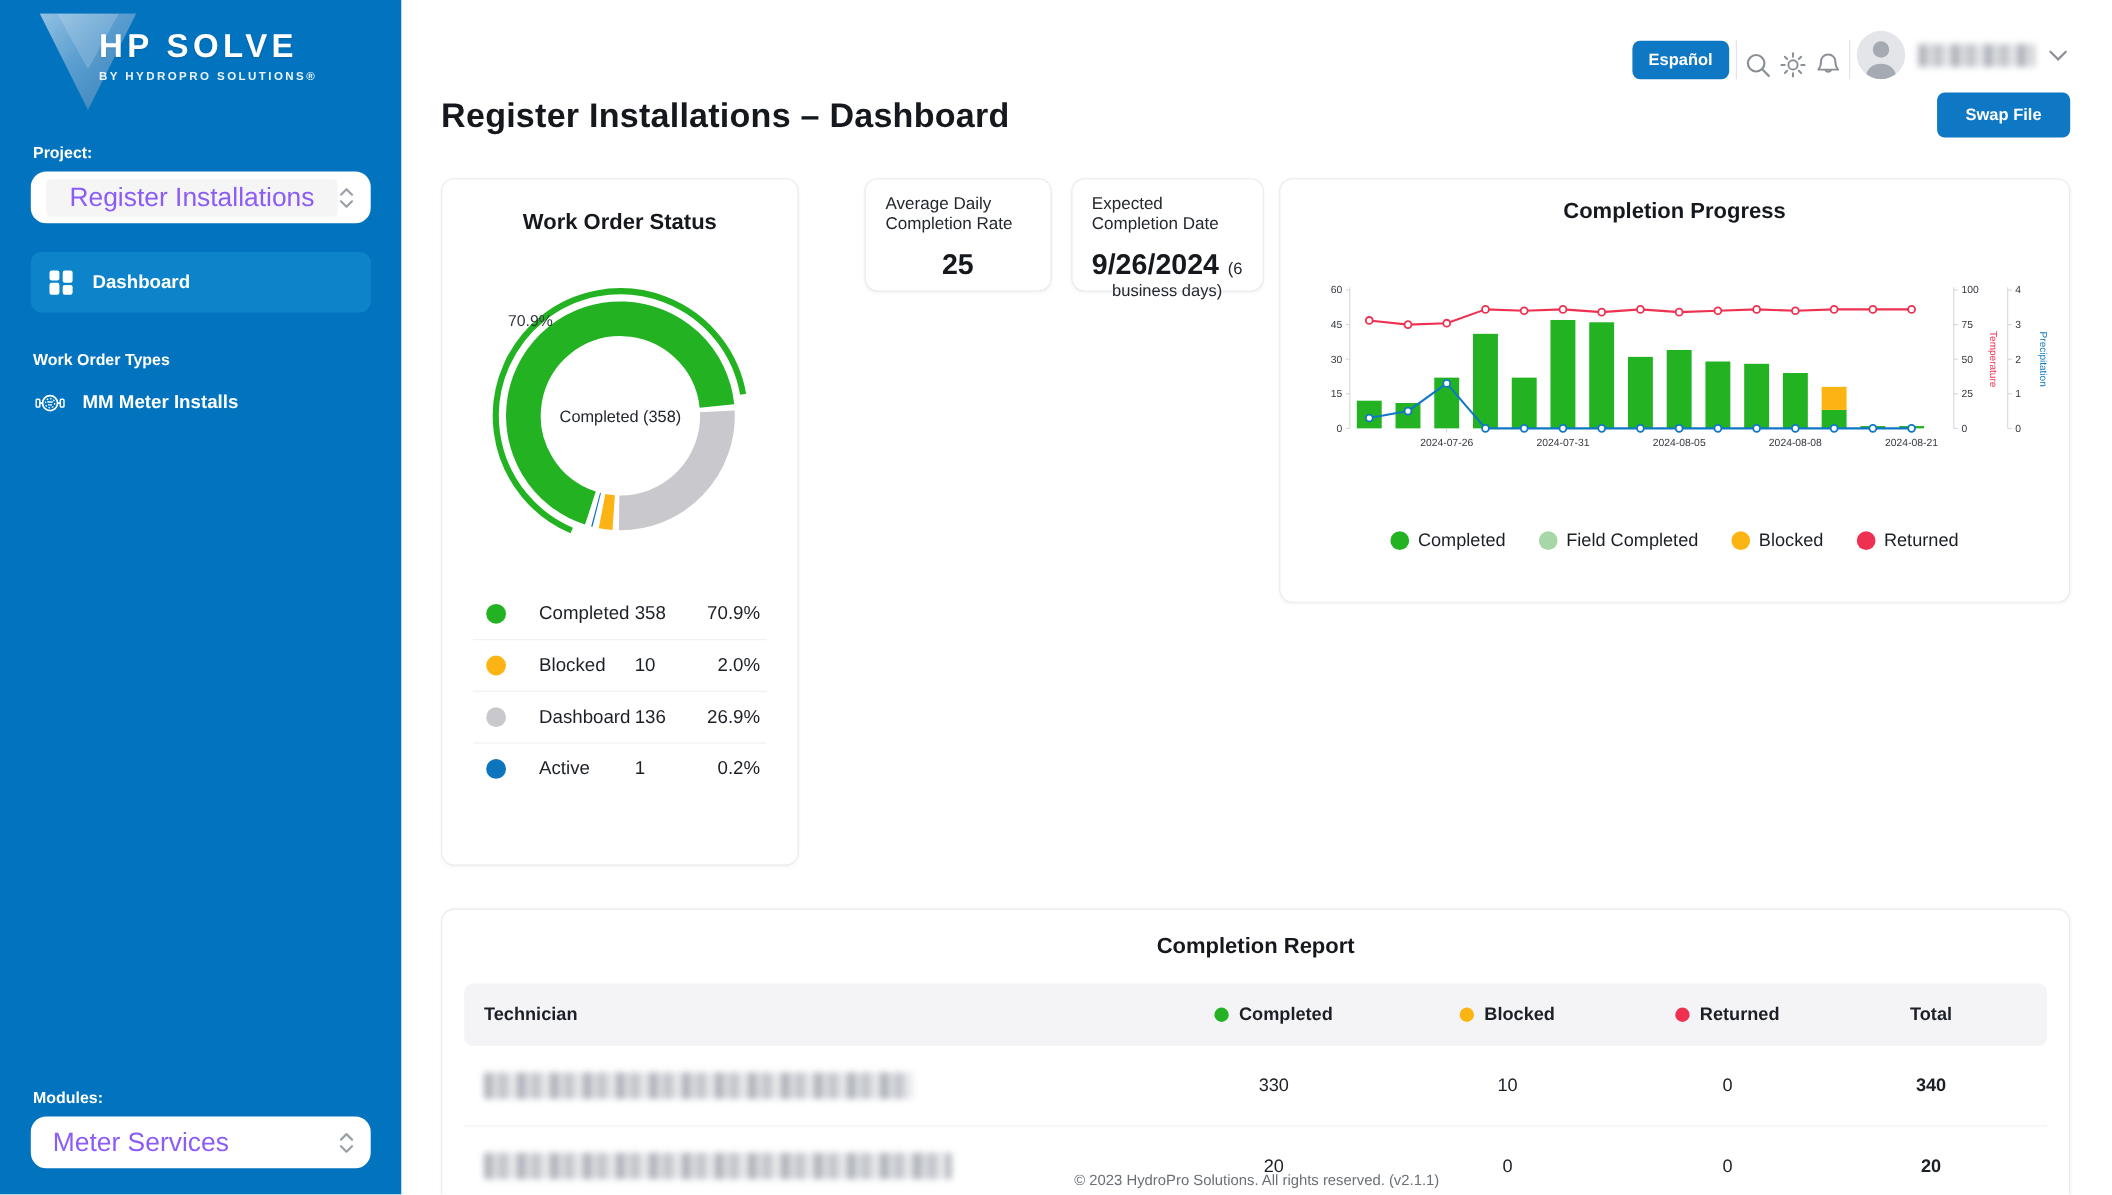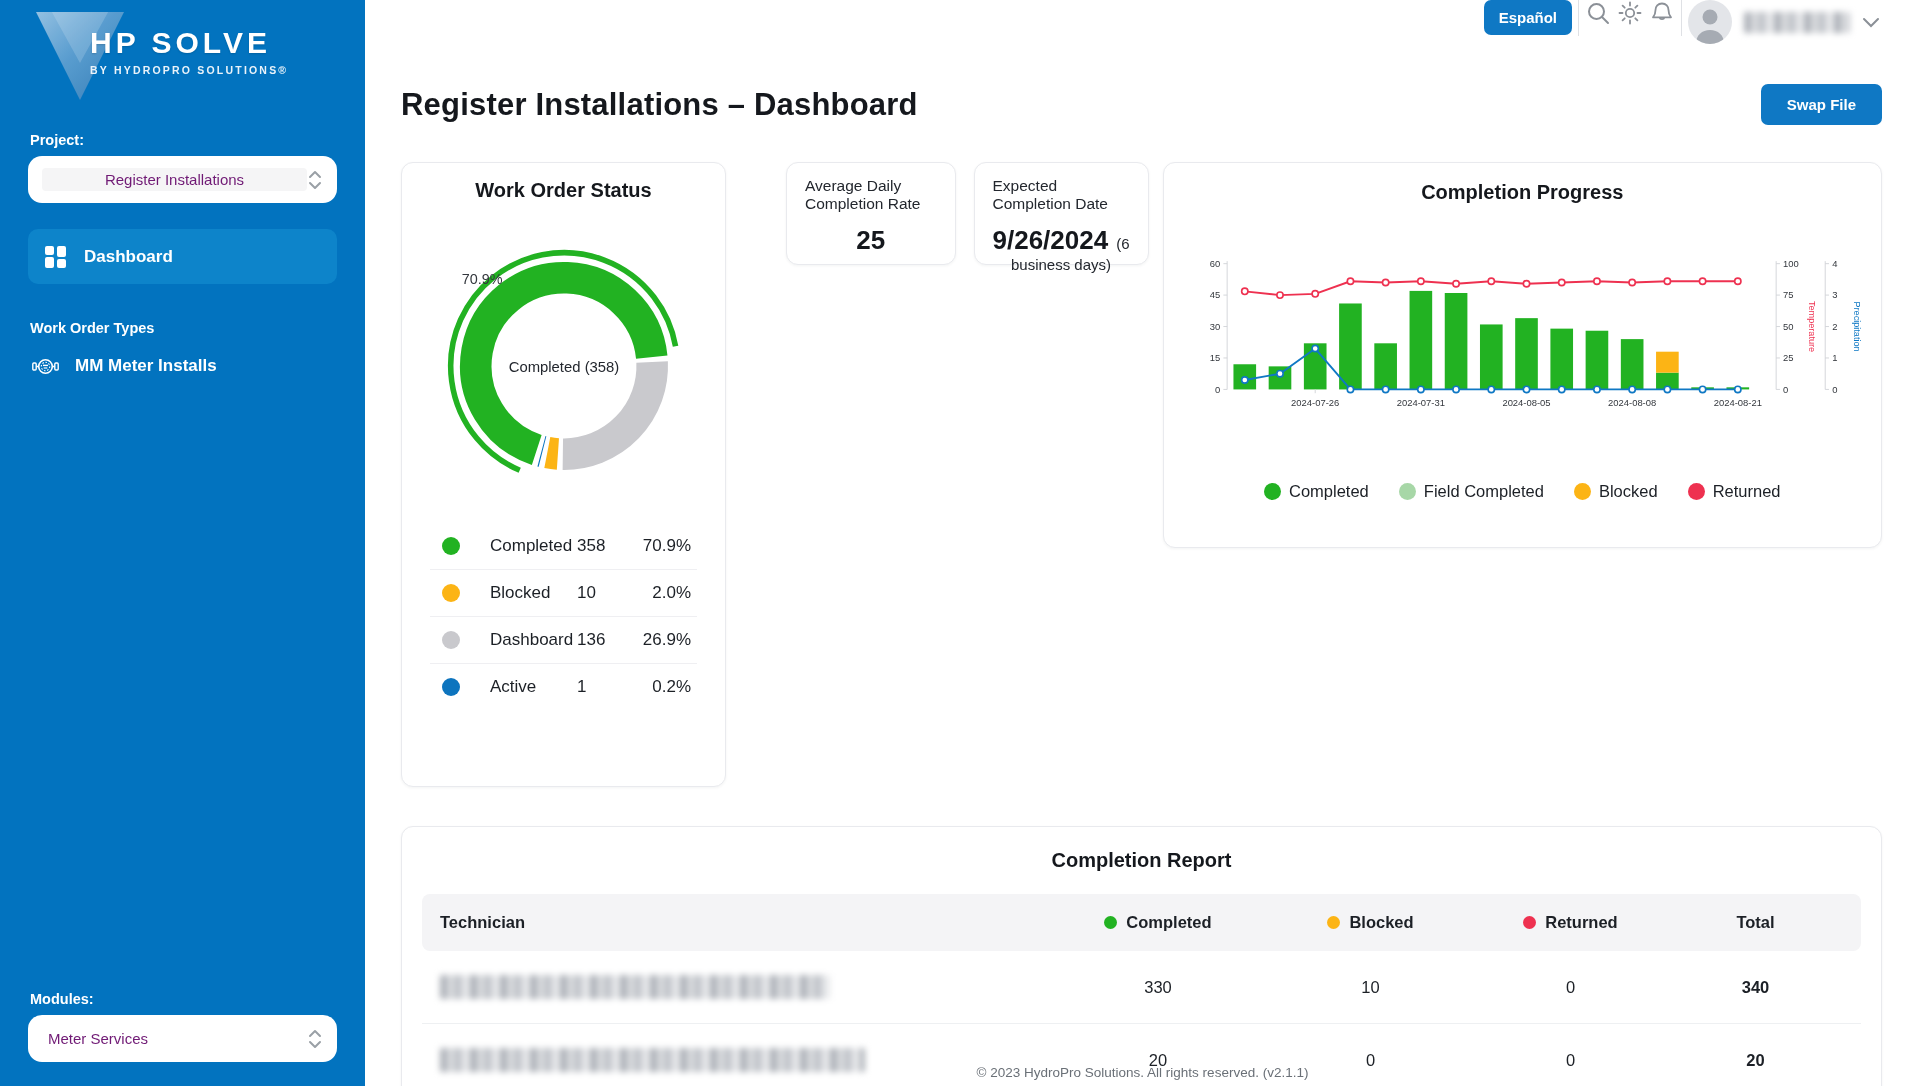--- a/index.html
+++ b/index.html
@@ -15,34 +15,34 @@
     background:linear-gradient(135deg,#9cc5e4 0%,#5e9fd0 45%,#3a7fb8 100%);
     clip-path:polygon(0 0,100% 0,50% 100%); opacity:.95; }
   .logo-triangle:after { content:""; position:absolute; left:18%; top:0; width:64%; height:58%;
     background:rgba(255,255,255,.18); clip-path:polygon(0 0,100% 0,50% 100%); }
   .logo-text { position:absolute; left:62px; top:16px; }
   .logo-title { font-size:30px; font-weight:bold; letter-spacing:4px; color:#fff; text-shadow:0 1px 2px rgba(0,0,0,.15); }
   .logo-sub { font-size:10.5px; letter-spacing:2.2px; margin-top:4px; color:#eaf3fa; font-weight:bold; }
   .side-label { font-size:14.5px; font-weight:bold; color:#fff; margin:10px 2px 8px; }
   .select { width:100%; height:47px; background:#fff; border:none; border-radius:14px;
     display:flex; align-items:center; padding:0 14px; cursor:pointer; }
-  .select .sel-text { flex:1; font-size:15px; color:#701a75; background:#f5f5f6; padding:3px 6px; border-radius:4px; }
+  .select .sel-text { flex:1; font-size:24px; color:#8b5cf6; background:#f5f5f6; padding:3px 6px; border-radius:4px; }
   .select.centered .sel-text { text-align:center; }
   .select.lefted .sel-text { text-align:left; background:transparent; }
   .chevrons { width:16px; height:22px; }
   .nav-item { display:flex; align-items:center; gap:16px; height:55px; border-radius:10px;
     padding:0 16px; margin-top:26px; cursor:pointer; }
   .nav-item.active { background:#0d84ca; }
   .nav-item .nav-text { font-size:17px; font-weight:bold; color:#fff; }
   .nav-item.plain { margin-top:2px; padding:0 4px; height:44px; }
   .sidebar-bottom { position:absolute; left:28px; right:28px; bottom:24px; }
 
   
   .main { flex:1; position:relative; height:100%; overflow:hidden; background:#fff; }
-  .topbar { height:72px; display:flex; align-items:flex-start; justify-content:flex-end;
+  .topbar { height:72px; display:flex; align-items:flex-end; justify-content:flex-end;
     gap:6px; padding:0 40px;margin-left:17px; }
   .lang-btn { background:#0f78c4; color:#fff; border:none; border-radius:7px; font-weight:bold;
     font-size:15px; padding:9px 15px; cursor:pointer; font-family:inherit; }
   .vdiv { width:1px; height:36px; background:#dfe1e5; }
   .icon-btn { background:none; border:none; cursor:pointer; display:flex; align-items:center; }
   .user { display:flex; align-items:center; gap:12px; cursor:pointer; }
   .avatar { width:44px; height:44px; border-radius:50%; background:#e3e5e9; display:flex;
     align-items:flex-end; justify-content:center; overflow:hidden; }
   .redacted { background:repeating-linear-gradient(90deg,#aeb2b9 0 7px,#d9dbde 7px 14px,#c2c5cb 14px 22px,#e8e9eb 22px 30px);
     filter:blur(3px); border-radius:2px; }
@@ -52,21 +52,21 @@
   .page-title { font-size:31px; font-weight:bold; color:#15181d; letter-spacing:.2px; }
   .swap-btn { background:#0f78c4; color:#fff; border:none; border-radius:7px; font-weight:bold;
     font-size:15px; padding:12px 26px; cursor:pointer; font-family:inherit; }
 
   .card { background:#fff; border:1px solid #e9eaee; border-radius:12px;
     box-shadow:0 1px 3px rgba(25,30,40,.05); }
   .grid-top { display:grid; grid-template-columns:325px 1fr; gap:60px; }
   .card-title { font-size:20px; font-weight:bold; text-align:center; color:#15181d; }
 
   
-  .wos-card { height:625px; padding:16px 18px; }
+  .wos-card { height:625px; padding:28px 18px; }
   .wos-donut { display:block; margin:34px auto 0; }
   .wos-legend { margin:26px 10px 0; }
   .wos-row { display:flex; align-items:center; height:47px; border-top:1px solid #efeff2; padding:0 6px 0 12px; }
   .wos-row:first-child { border-top:none; }
   .wos-dot { width:18px; height:18px; border-radius:50%; margin-right:30px; }
   .wos-name { flex:1; font-size:17px; color:#1c2026; }
   .wos-count { width:52px; font-size:17px; color:#1c2026; }
   .wos-pct { width:62px; text-align:right; font-size:17px; color:#1c2026; }
 
   

